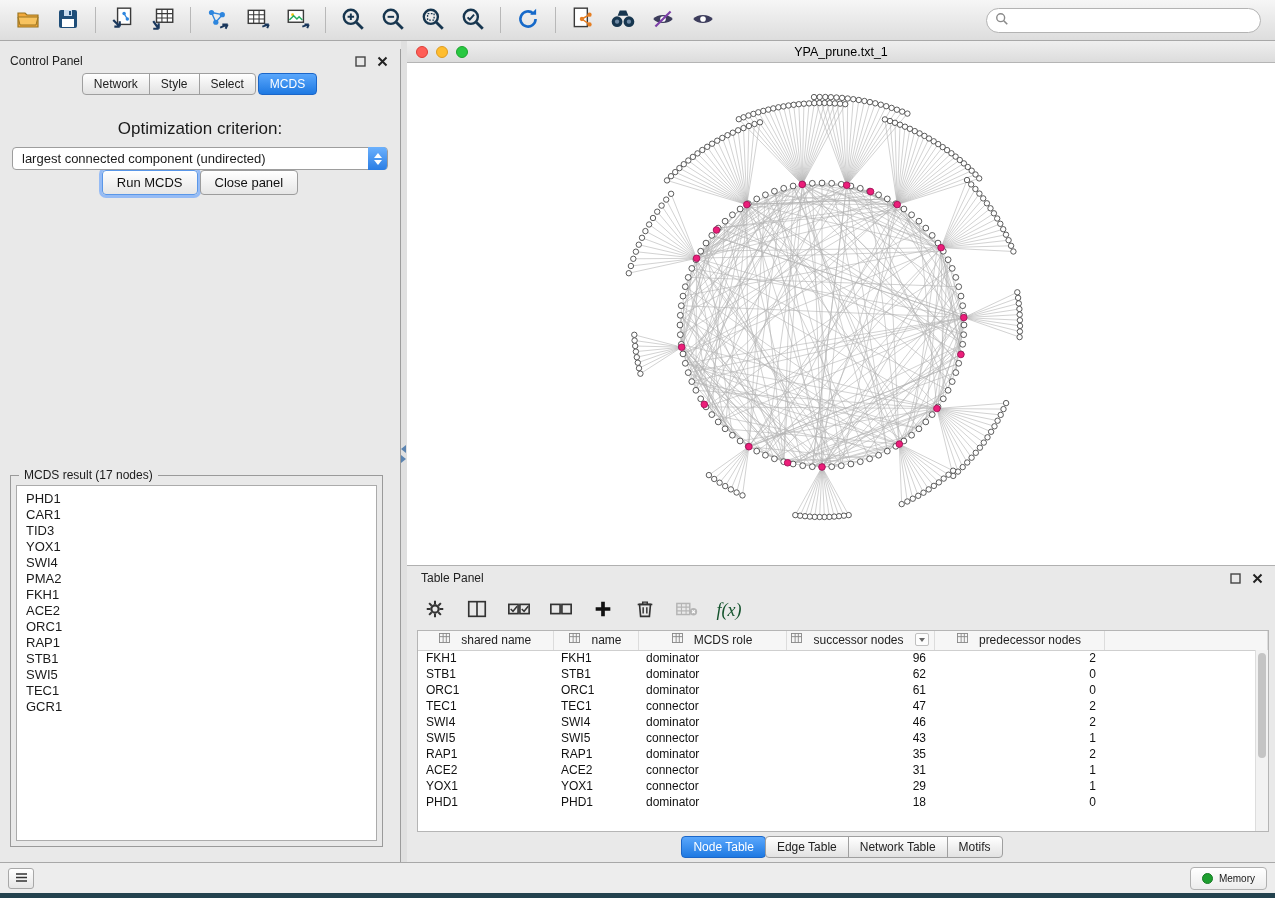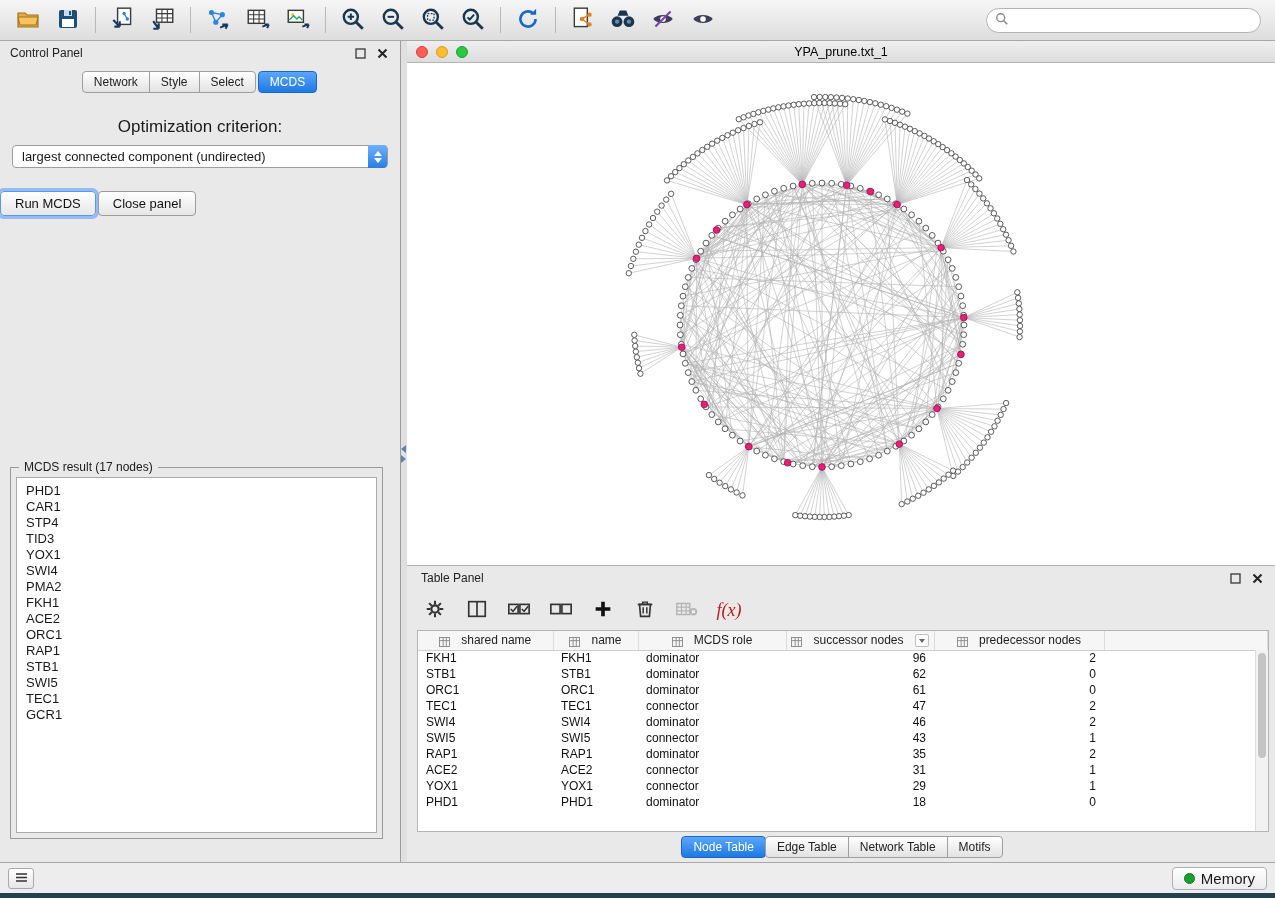--- a/index.html
+++ b/index.html
@@ -14,45 +14,45 @@
   .tool-btn { width:40px; height:34px; display:flex; align-items:center; justify-content:center;
     border-radius:4px; cursor:default; }
   .tool-sep { width:1px; height:26px; background:#b8b8b8; margin:0 7px; }
   .search-box { position:absolute; right:14px; top:8px; width:275px; height:25px;
     background:#fff; border:1px solid #b3b3b3; border-radius:13px;
     display:flex; align-items:center; padding:0 8px; }
   .search-box input { border:none; outline:none; flex:1; font-size:12px; margin-left:5px;
     font-family:"Liberation Sans",sans-serif; background:transparent; }
 
   
-  .control-panel { position:absolute; left:0; top:41px; width:401px; bottom:31px;
+  .control-panel { position:absolute; left:0; top:49px; width:401px; bottom:31px;
     background:#e9e9e9; border-right:1px solid #9c9c9c; }
   .panel-header { height:24px; display:flex; align-items:center; padding:0 10px;
     font-size:12px; color:#222; }
   .panel-header .spacer { flex:1; }
   .panel-icon { width:16px; height:16px; display:flex; align-items:center; justify-content:center; margin-left:6px; }
-  .seg-tabs { display:flex; justify-content:center; margin-top:6px; }
+  .seg-tabs { display:flex; justify-content:center; margin-top:0; }
   .seg-tab { padding:3px 11px; font-size:12px; background:linear-gradient(#ffffff,#e2e2e2);
     border:1px solid #9f9f9f; margin-left:-1px; color:#222; cursor:default; }
   .seg-tab.first { border-radius:4px 0 0 4px; }
   .seg-tab.lastplain { border-radius:0 4px 4px 0; }
   .seg-tab.active { background:linear-gradient(#5aa7fc,#1e79e2); color:#fff;
     border-color:#1b66c8; border-radius:4px; margin-left:2px; }
   .opt-label { text-align:center; margin-top:24px; font-size:17px; }
   .dropdown { position:relative; margin:8px auto 0; width:376px; height:23px;
     background:#fff; border:1px solid #9d9d9d; border-radius:4px;
     display:flex; align-items:center; padding-left:9px; font-size:13px; }
   .dropdown .stepper { position:absolute; right:0; top:-1px; bottom:-1px; width:19px;
     background:linear-gradient(#6cb1fd,#2a7de4); border-radius:0 4px 4px 0;
     display:flex; flex-direction:column; align-items:center; justify-content:center; gap:2px; }
   .tri-up { width:0; height:0; border-left:4px solid transparent; border-right:4px solid transparent;
     border-bottom:5px solid #fff; }
   .tri-down { width:0; height:0; border-left:4px solid transparent; border-right:4px solid transparent;
     border-top:5px solid #fff; }
-  .btn-row { display:flex; gap:2px; margin-top:23px; }
+  .btn-row { display:flex; justify-content:center; gap:2px; margin-top:0; }
   .std-btn { padding:4px 14px; font-size:13px; background:linear-gradient(#ffffff,#e6e6e6);
     border:1px solid #9c9c9c; border-radius:4px; color:#111; cursor:default;
     font-family:"Liberation Sans",sans-serif; }
   .std-btn.focused { box-shadow:0 0 0 3px rgba(80,150,255,0.55); border-color:#5a97e8; }
   .groupbox { position:absolute; left:10px; right:17px; top:426px; height:372px;
     border:1px solid #9a9a9a; }
   .groupbox .legend { position:absolute; top:-8px; left:8px; background:#e9e9e9;
     padding:0 5px; font-size:12px; color:#1a1a1a; }
   .listbox { position:absolute; left:5px; right:5px; top:9px; bottom:5px; background:#fff;
     border:1px solid #ababab; overflow-y:auto; padding:5px 0 0 9px;
@@ -78,45 +78,45 @@
   .light.green { background:#28c841; border:1px solid #1da32f; }
   .net-title { font-size:12.5px; color:#000; }
   .net-canvas { position:absolute; left:0; right:0; top:22px; bottom:0; background:#ffffff; }
   .net-canvas svg { width:100%; height:100%; display:block; }
 
   
   .table-panel { position:absolute; left:407px; right:0; top:565px; bottom:31px; background:#e9e9e9;
     border-top:1px solid #b0b0b0; }
   .tp-toolbar { position:absolute; left:14px; top:26px; height:36px; display:flex; align-items:center; gap:14px; }
   .tp-btn { width:28px; height:28px; display:flex; align-items:center; justify-content:center; }
-  .fx { font-family:"Liberation Serif","DejaVu Serif",serif; font-style:italic; font-size:18px; color:#b91c1c; }
+  .fx { font-family:"Liberation Serif","DejaVu Serif",serif; font-style:italic; font-size:18px; color:#14532d; }
   .table-wrap { position:absolute; left:10px; right:6px; top:64px; bottom:30px; background:#fff;
     border:1px solid #b5b5b5; overflow:hidden; }
   table.node-table { border-collapse:collapse; table-layout:fixed; width:100%; }
   table.node-table th { height:19px; background:#f6f6f6; border-bottom:1px solid #cfcfcf;
     border-right:1px solid #dcdcdc; font-weight:normal; font-size:12px; color:#222;
     text-align:center; position:relative; }
-  table.node-table th .hcell { display:flex; align-items:flex-end; justify-content:center; gap:11px; }
+  table.node-table th .hcell { display:flex; align-items:flex-start; justify-content:center; gap:11px; }
   table.node-table td { height:16px; font-size:12px; color:#111; padding:0 8px; white-space:nowrap; overflow:hidden; }
   td.num { text-align:right; padding-right:14px; }
   .sort-chip { display:inline-flex; align-items:center; justify-content:center; width:14px; height:13px;
     border:1px solid #c0c0c0; background:#fdfdfd; border-radius:2px; }
   .chev { width:0; height:0; border-left:3.5px solid transparent; border-right:3.5px solid transparent;
     border-top:4px solid #666; }
   .vscroll { position:absolute; right:0; top:19px; bottom:0; width:13px; background:#f2f2f2; border-left:1px solid #ddd; }
   .vthumb { position:absolute; left:2px; top:3px; width:8px; height:105px; background:#c4c4c4; border-radius:5px; }
   .tp-tabs { position:absolute; bottom:4px; left:0; right:0; display:flex; justify-content:center; }
 
   
   .statusbar { position:absolute; left:0; right:0; bottom:0; height:31px; background:#ededed;
     border-top:1px solid #a8a8a8; }
   .menu-btn { position:absolute; left:8px; top:5px; width:26px; height:21px; background:linear-gradient(#fff,#e6e6e6);
     border:1px solid #a8a8a8; border-radius:3px; display:flex; align-items:center; justify-content:center; }
   .memory-btn { position:absolute; right:8px; top:4px; height:23px; background:linear-gradient(#fff,#ececec);
-    border:1px solid #b0b0b0; border-radius:4px; display:flex; align-items:center; gap:6px; padding:0 11px; font-size:15px; }
+    border:1px solid #b0b0b0; border-radius:4px; display:flex; align-items:center; gap:6px; padding:0 11px; font-size:10px; }
   .green-dot { width:11px; height:11px; border-radius:50%; background:#1d9e2f; border:1px solid #157a23; }
 </style>
 </head>
 <body>
 
 <div class="app">
 
   <div class="toolbar">
     <div class="tool-btn">
       <span>
@@ -321,21 +321,20 @@
     <div class="btn-row">
       <button class="std-btn focused">Run MCDS</button>
       <button class="std-btn">Close panel</button>
     </div>
 
     <div class="groupbox">
       <span class="legend">MCDS result (17 nodes)</span>
       <div class="listbox" id="mcds-list">
           <div>PHD1</div>
           <div>CAR1</div>
-          <div>STP4</div>
           <div>TID3</div>
           <div>YOX1</div>
           <div>SWI4</div>
           <div>PMA2</div>
           <div>FKH1</div>
           <div>ACE2</div>
           <div>ORC1</div>
           <div>RAP1</div>
           <div>STB1</div>
           <div>SWI5</div>

